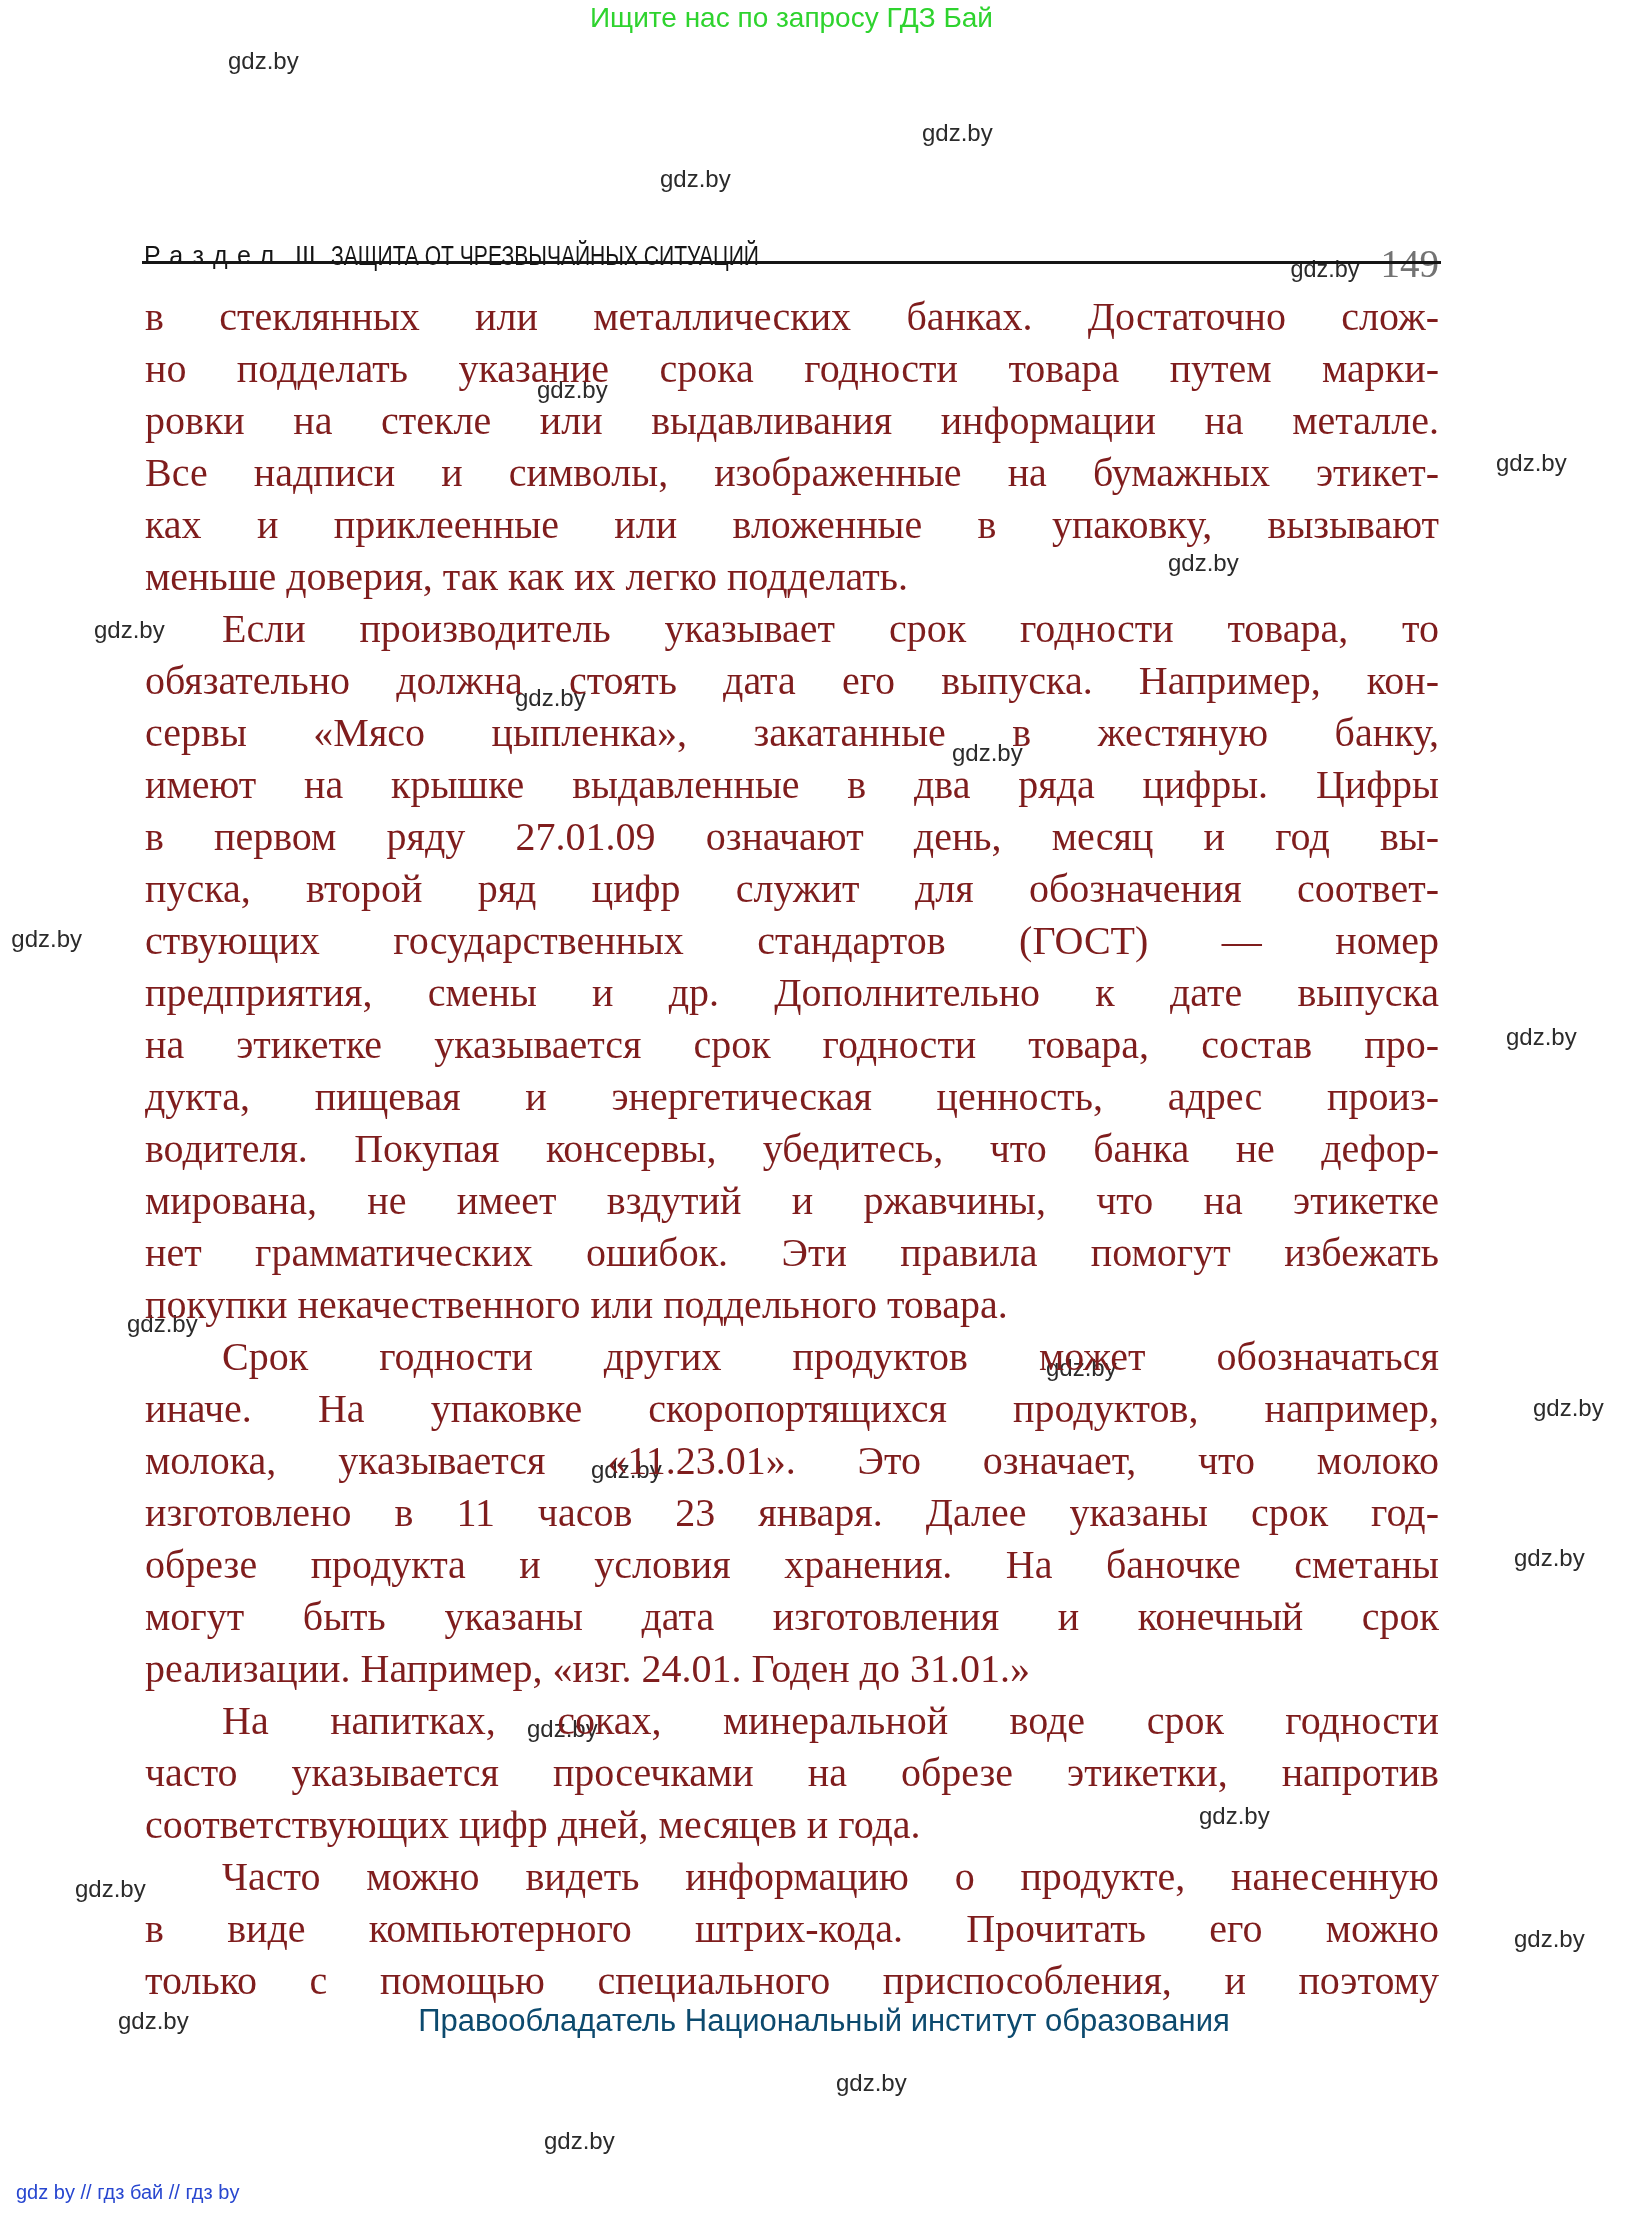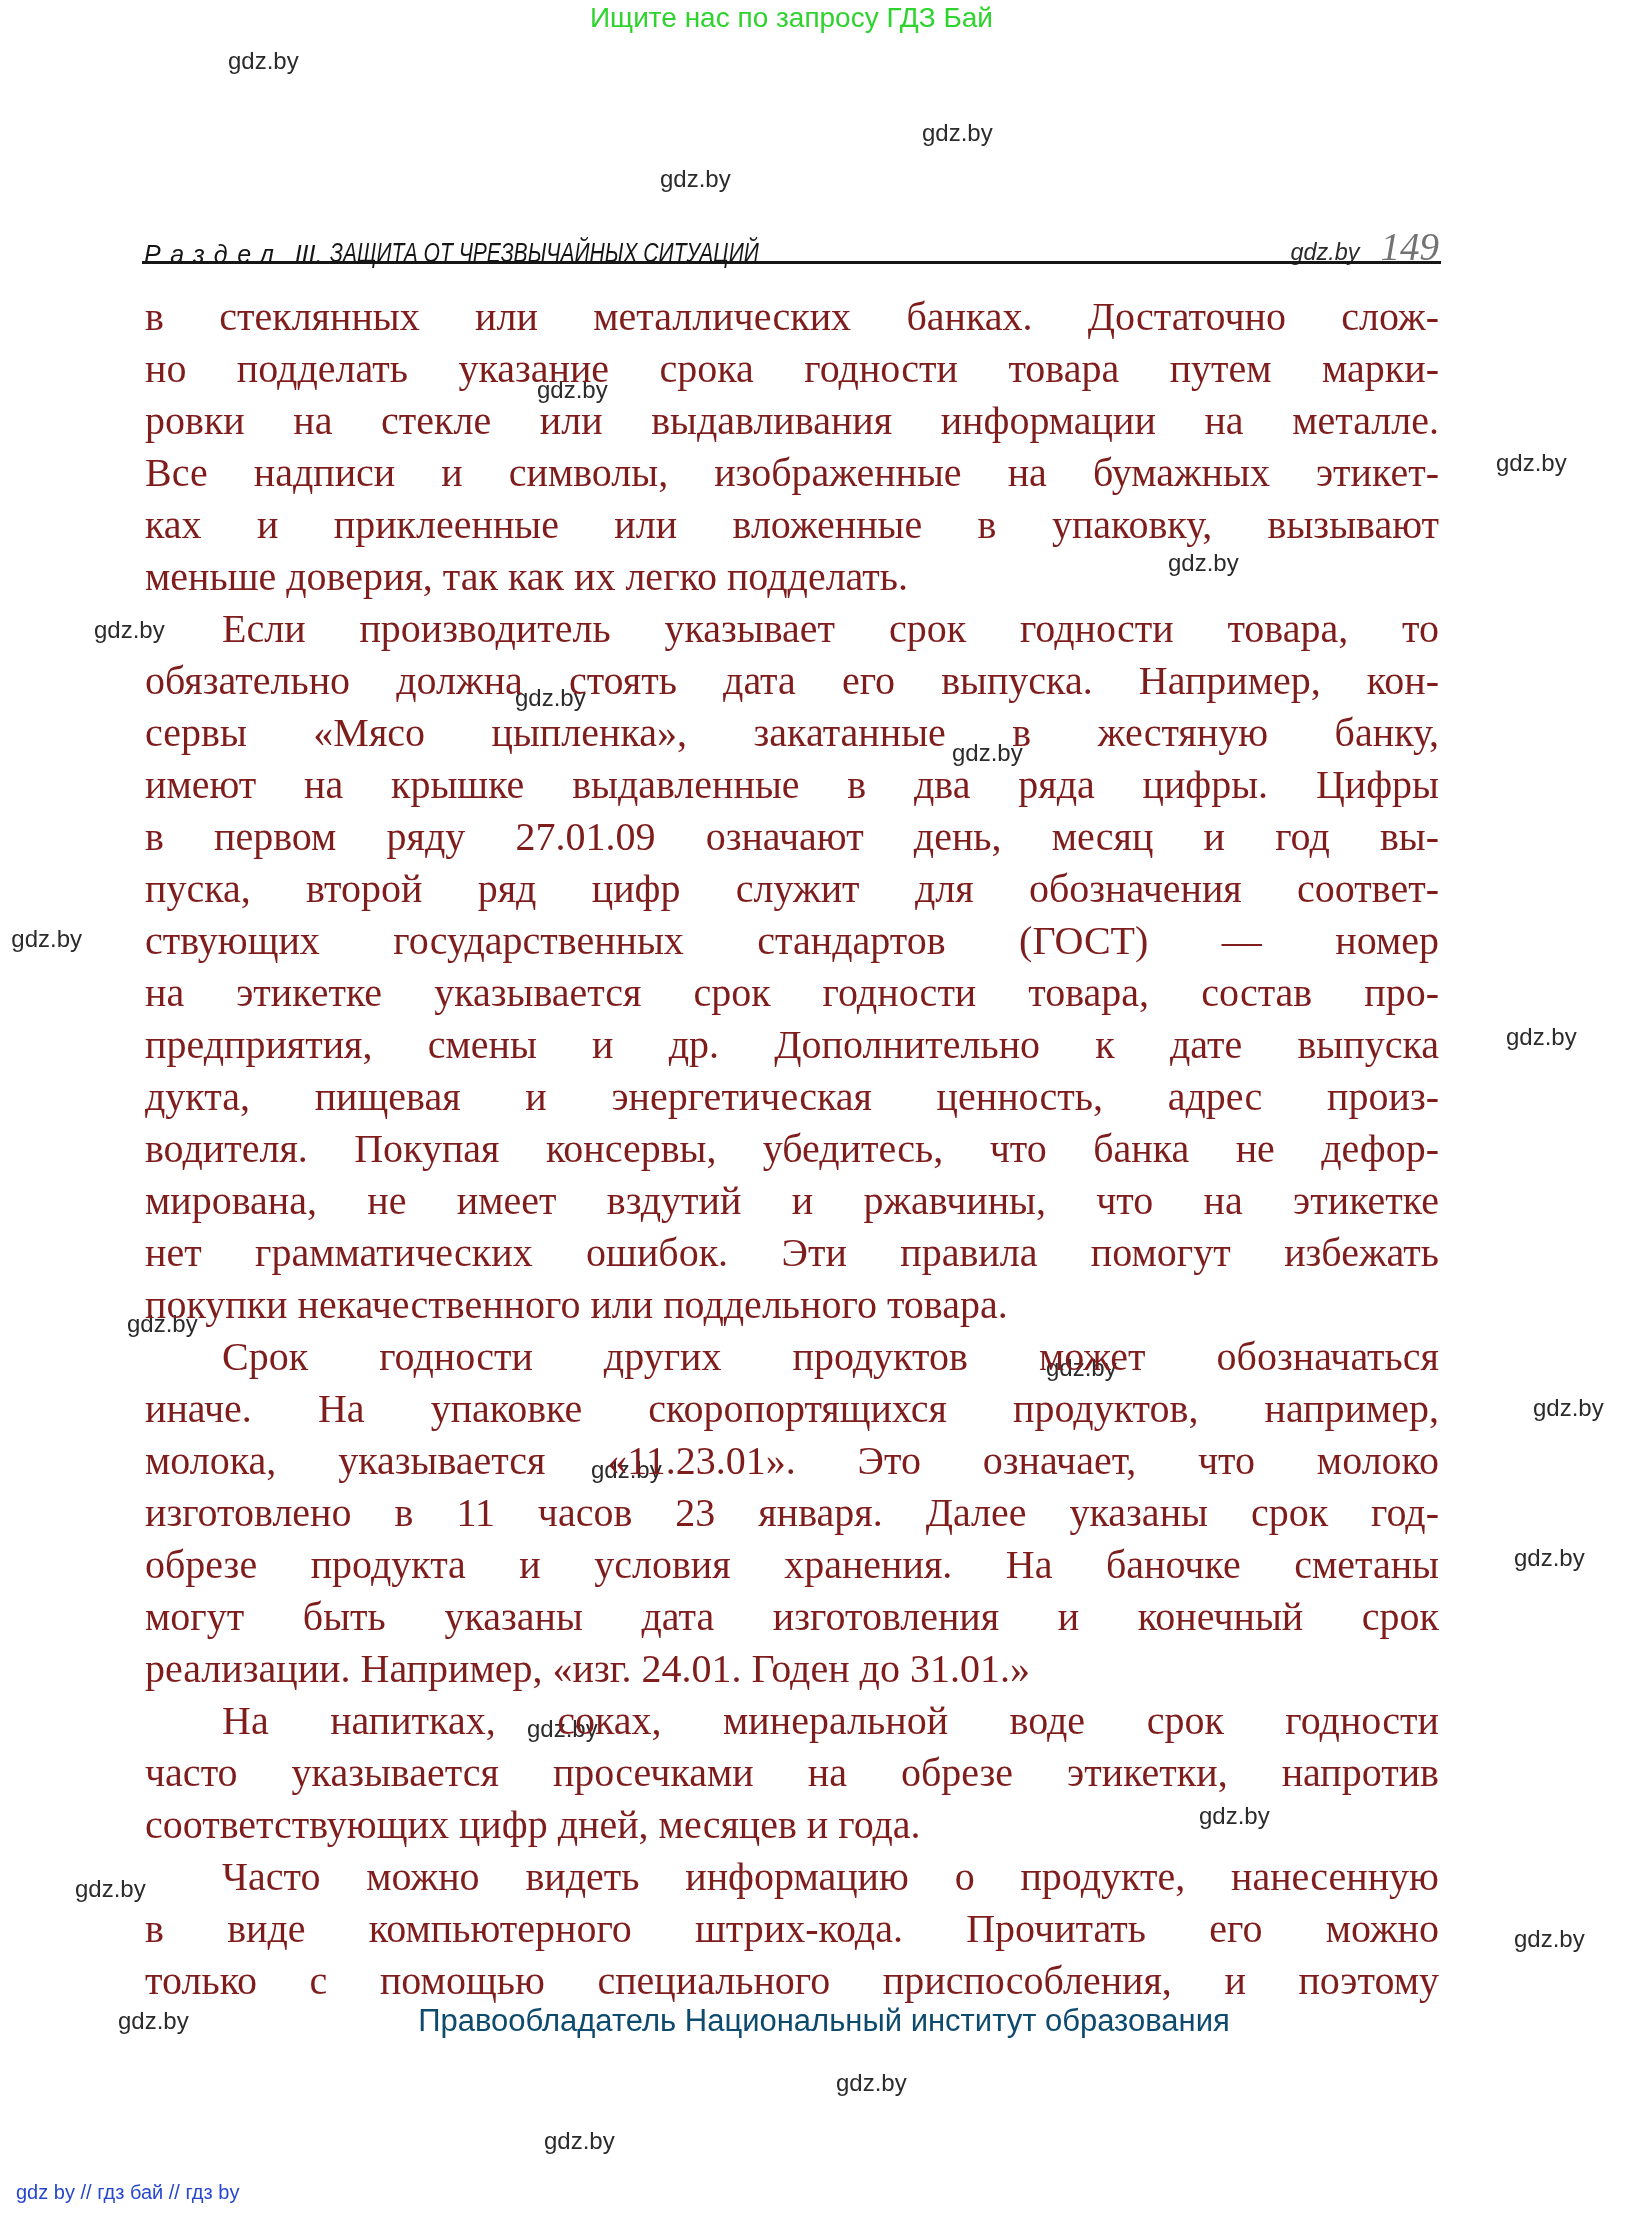--- a/index.html
+++ b/index.html
@@ -20,25 +20,24 @@
   
   .wm{
     position:absolute;
     font-family:"Liberation Sans", sans-serif;
     font-size:24px;line-height:27.4px;
     color:#2b2b2b;
     white-space:nowrap;
   }
   
   .header{
-    position:absolute;top:229px;left:144px;width:1295px;height:40px;
-    display:flex;align-items:flex-end;
+    position:absolute;top:241px;left:144px;width:1295px;height:40px;
+    display:flex;align-items:flex-start;
     color:#151515;
     font-family:"Liberation Sans", sans-serif;
-    font-style:italic;
   }
   .sec-label{font-size:25px;letter-spacing:0.38em;}
   .sec-num{font-size:25px;margin-left:11.3px;}
   .sec-title{
     font-size:27px;margin-left:8px;
     display:inline-block;
     transform:scaleX(0.78);
     transform-origin:left bottom;
     white-space:nowrap;
   }
@@ -130,22 +129,22 @@
       <div class="line">Все надписи и символы, изображенные на бумажных этикет-</div>
       <div class="line">ках и приклеенные или вложенные в упаковку, вызывают</div>
       <div class="line endline">меньше доверия, так как их легко подделать.</div>
       <div class="line indent">Если производитель указывает срок годности товара, то</div>
       <div class="line">обязательно должна стоять дата его выпуска. Например, кон-</div>
       <div class="line">сервы «Мясо цыпленка», закатанные в жестяную банку,</div>
       <div class="line">имеют на крышке выдавленные в два ряда цифры. Цифры</div>
       <div class="line">в первом ряду 27.01.09 означают день, месяц и год вы-</div>
       <div class="line">пуска, второй ряд цифр служит для обозначения соответ-</div>
       <div class="line">ствующих государственных стандартов (ГОСТ) — номер</div>
+      <div class="line">предприятия, смены и др. Дополнительно к дате выпуска</div>
       <div class="line">на этикетке указывается срок годности товара, состав про-</div>
-      <div class="line">предприятия, смены и др. Дополнительно к дате выпуска</div>
       <div class="line">дукта, пищевая и энергетическая ценность, адрес произ-</div>
       <div class="line">водителя. Покупая консервы, убедитесь, что банка не дефор-</div>
       <div class="line">мирована, не имеет вздутий и ржавчины, что на этикетке</div>
       <div class="line">нет грамматических ошибок. Эти правила помогут избежать</div>
       <div class="line endline">покупки некачественного или поддельного товара.</div>
       <div class="line indent">Срок годности других продуктов может обозначаться</div>
       <div class="line">иначе. На упаковке скоропортящихся продуктов, например,</div>
       <div class="line">молока, указывается «11.23.01». Это означает, что молоко</div>
       <div class="line">изготовлено в 11 часов 23 января. Далее указаны срок год-</div>
       <div class="line">обрезе продукта и условия хранения. На баночке сметаны</div>

